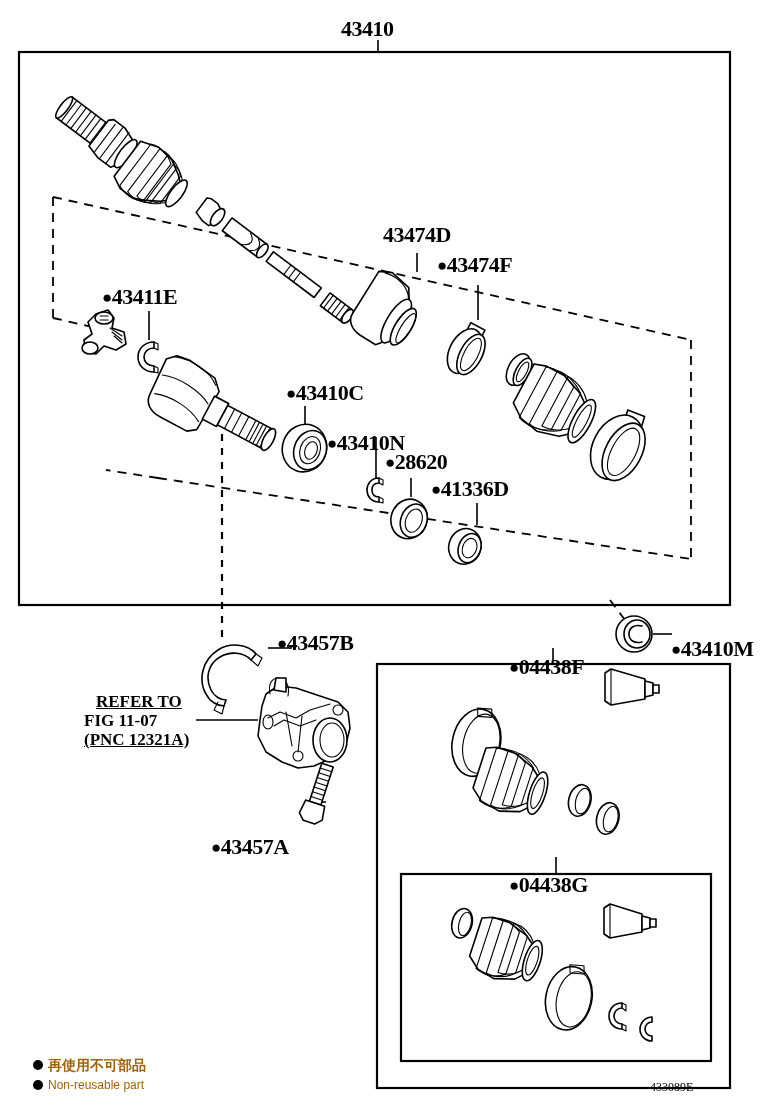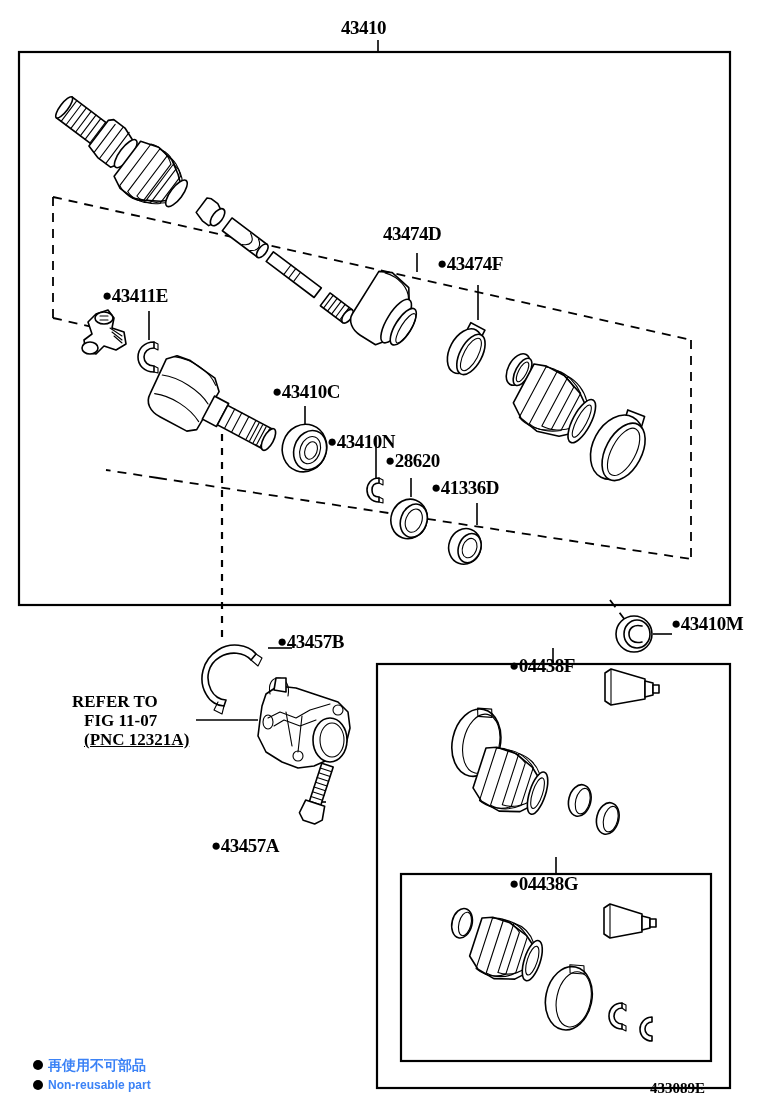--- a/index.html
+++ b/index.html
@@ -22,21 +22,21 @@
     position: absolute;
     left: 0;
     top: 0;
     width: 760px;
     height: 1112px;
   }
   .lbl {
     position: absolute;
     font-family: "Liberation Serif", "DejaVu Serif", serif;
     font-weight: bold;
-    font-size: 19px;
+    font-size: 22px;
     letter-spacing: -0.5px;
     color: #000;
     white-space: nowrap;
     line-height: 1;
   }
   .lbl.dot::before {
     content: "\25CF";
     font-size: 17px;
     margin-right: 0px;
     position: relative;
@@ -47,39 +47,39 @@
     font-family: "Liberation Serif", "DejaVu Serif", serif;
     font-weight: bold;
     font-size: 17px;
     line-height: 19px;
     color: #000;
     white-space: pre;
     letter-spacing: 0px;
   }
   .legend {
     position: absolute;
-    color: #3b82f6;
+    color: #a16207;
     white-space: nowrap;
     font-family: "Liberation Sans", sans-serif;
     text-align: right;
   }
   .legend-jp {
     font-size: 14px;
     font-weight: bold;
     font-family: "DejaVu Sans", "Liberation Sans", sans-serif;
   }
   .legend-en {
     font-size: 12px;
-    font-weight: bold;
+    font-weight: normal;
   }
   .diagid {
     position: absolute;
     font-family: "Liberation Serif", "DejaVu Serif", serif;
-    font-weight: bold;
-    font-size: 15px;
+    font-weight: normal;
+    font-size: 12px;
     letter-spacing: 0px;
     color: #000;
   }
 </style>
 </head>
 <body>
 
 <div id="sheet">
 
   <svg id="artwork" viewBox="0 0 760 1112" xmlns="http://www.w3.org/2000/svg">
@@ -411,39 +411,39 @@
   </svg>
 
   <div class="lbl" style="left:341px; top:18px;">43410</div>
 
   <div class="lbl" style="left:383px; top:224px;">43474D</div>
 
   <div class="lbl dot" style="left:437px; top:254px;">43474F</div>
 
   <div class="lbl dot" style="left:102px; top:286px;">43411E</div>
 
-  <div class="lbl dot" style="left:272px; top:382px;">43410C</div>
+  <div class="lbl dot" style="left:286px; top:382px;">43410C</div>
 
   <div class="lbl dot" style="left:327px; top:432px;">43410N</div>
 
   <div class="lbl dot" style="left:385px; top:451px;">28620</div>
 
   <div class="lbl dot" style="left:431px; top:478px;">41336D</div>
 
   <div class="lbl dot" style="left:277px; top:600px;margin-top:32px;">43457B</div>
 
   <div class="lbl dot" style="left:211px; top:791px;margin-top:45px;">43457A</div>
 
   <div class="lbl dot" style="left:509px; top:656px;">04438F</div>
 
-  <div class="lbl dot" style="left:671px; top:614px;">43410M</div>
+  <div class="lbl dot" style="left:671px; top:638px;">43410M</div>
 
   <div class="lbl dot" style="left:509px; top:842px;margin-top:32px;">04438G</div>
 
-  <div class="refer" style="left:72px; top:692px;">REFER TO</div>
+  <div class="refer" style="left:96px; top:692px;text-decoration:underline;">REFER TO</div>
   <div class="refer" style="left:84px; top:711px;">FIG 11-07</div>
   <div class="refer" style="left:84px; top:730px;text-decoration:underline;">(PNC 12321A)</div>
 
   <div class="legend legend-jp" style="left:48px; top:1057px;">再使用不可部品</div>
   <div class="legend legend-en" style="left:48px; top:1078px;">Non-reusable part</div>
 
   <div class="diagid" style="left:650px; top:1080px;">433089E</div>
 
 </div>
 

